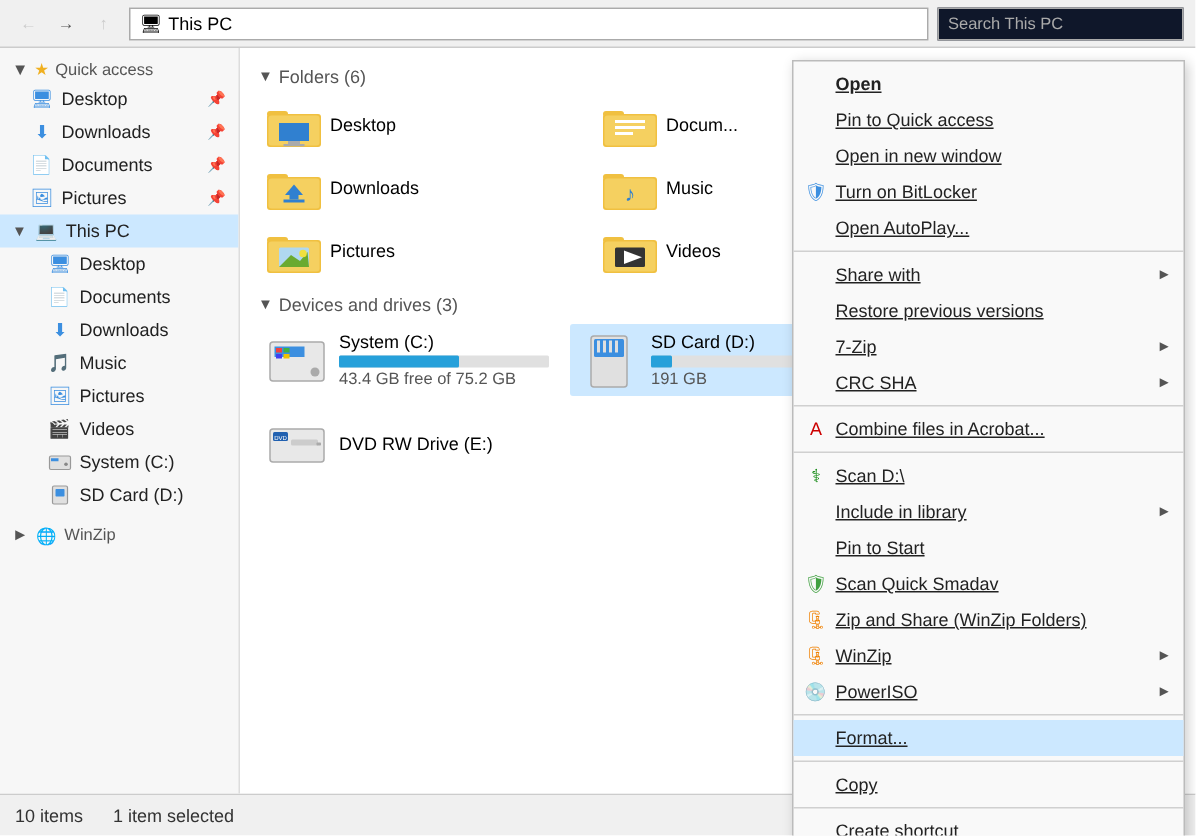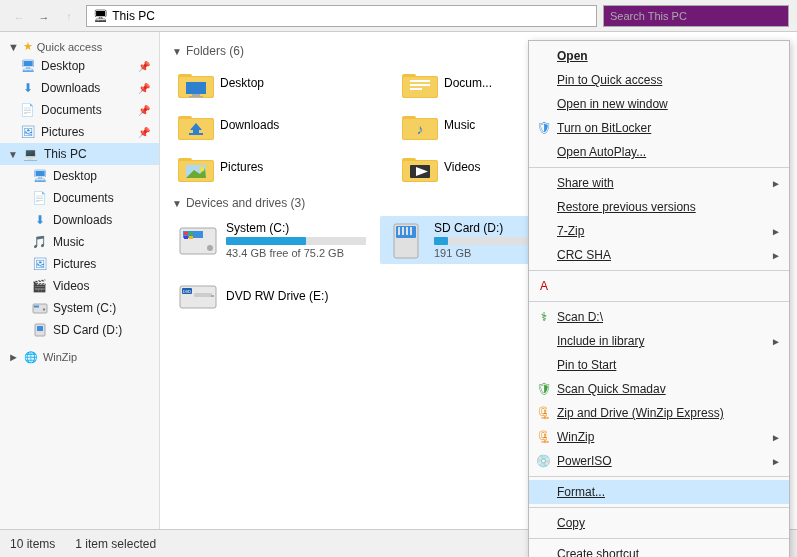--- a/index.html
+++ b/index.html
@@ -47,24 +47,24 @@
       height: 22px;
       border: 1px solid #aaa;
       background: #fff;
       display: flex;
       align-items: center;
       padding: 0 6px;
       font-size: 12px;
       gap: 4px;
     }
     .search-bar {
-      width: 186px;
+      width: 164px;
       height: 22px;
       border: 1px solid #aaa;
-      background: #701a75;
+      background: #0f172a;
       display: flex;
       align-items: center;
       padding: 0 6px;
       font-size: 12px;
       color: #888;
     }
 
     
     .main-container {
       display: flex;
@@ -530,20 +530,21 @@
   </div>
   <div class="ctx-item">
     <span>CRC SHA</span>
     <span class="ctx-arrow">►</span>
   </div>
 
   <div class="ctx-separator"></div>
 
   <div class="ctx-item">
     <span class="ctx-icon" style="color:#c00;font-size:12px;">A</span>
+    <span>Combine files in Acrobat...</span>
   </div>
 
   <div class="ctx-separator"></div>
 
   <div class="ctx-item">
     <span class="ctx-icon" style="color:green;font-size:12px;">⚕</span>
     <span>Scan D:\</span>
   </div>
   <div class="ctx-item">
     <span>Include in library</span>
@@ -551,21 +552,21 @@
   </div>
   <div class="ctx-item">
     <span>Pin to Start</span>
   </div>
   <div class="ctx-item">
     <span class="ctx-icon" style="color:#40a040;font-size:12px;">🛡</span>
     <span>Scan Quick Smadav</span>
   </div>
   <div class="ctx-item">
     <span class="ctx-icon" style="color:#f08000;font-size:12px;">🗜</span>
-    <span>Zip and Drive (WinZip Express)</span>
+    <span>Zip and Share (WinZip Folders)</span>
   </div>
   <div class="ctx-item">
     <span class="ctx-icon" style="color:#f08000;font-size:12px;">🗜</span>
     <span>WinZip</span>
     <span class="ctx-arrow">►</span>
   </div>
   <div class="ctx-item">
     <span class="ctx-icon" style="color:#e04000;font-size:12px;">💿</span>
     <span>PowerISO</span>
     <span class="ctx-arrow">►</span>

